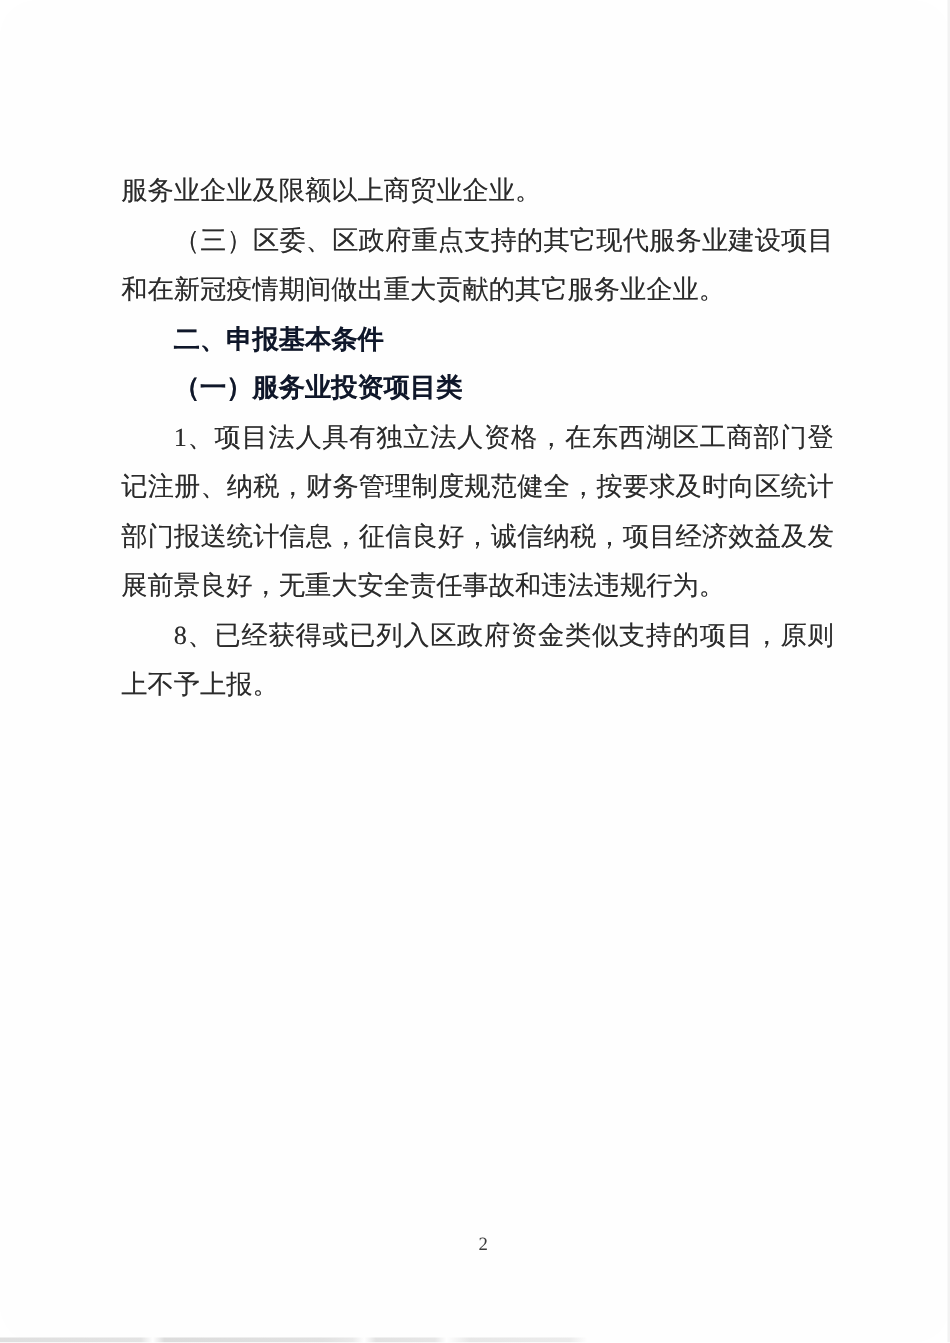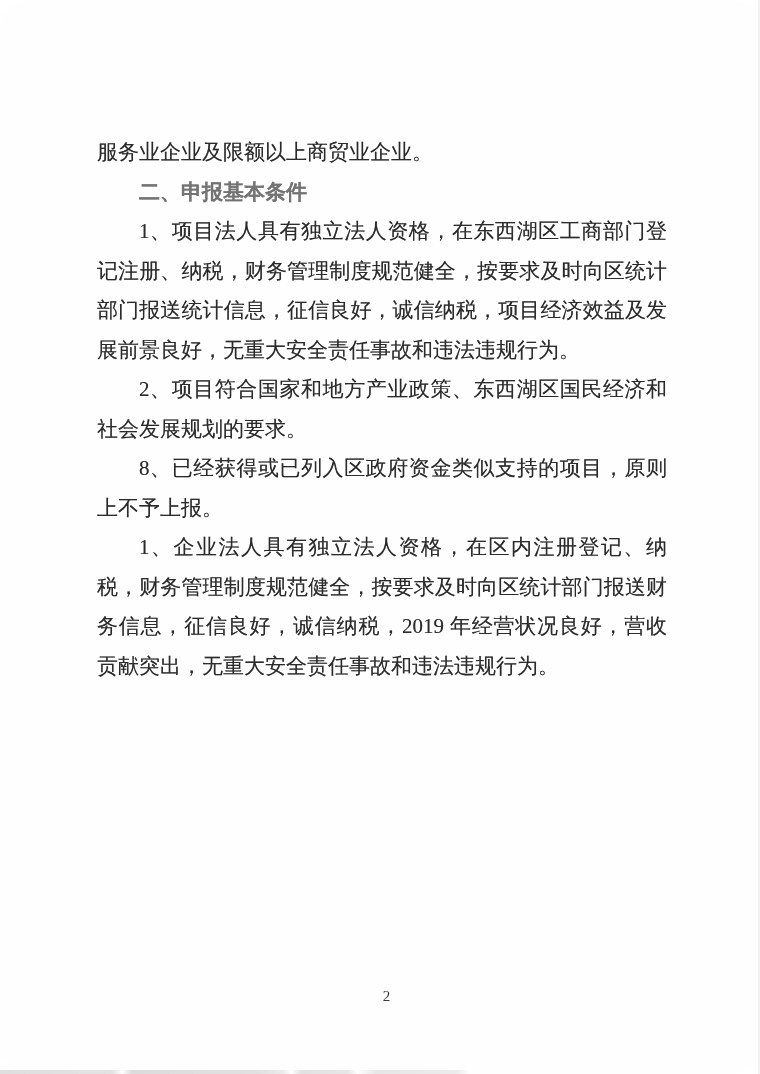--- a/index.html
+++ b/index.html
@@ -34,21 +34,21 @@
     margin: 0;
     text-align: justify;
     text-indent: 2em;
     word-break: break-all;
   }
   .para.noindent {
     text-indent: 0;
   }
   .para.heading {
     font-weight: 700;
-    color: #737373;
+    color: #0f172a;
     text-align: left;
     word-break: keep-all;
   }
   .footer {
     position: absolute;
     left: 0;
     top: 988px;
     width: 100%;
     text-align: center;
     font-size: 15px;
@@ -80,25 +80,25 @@
     background: #f2f2f2;
   }
 </style>
 </head>
 <body>
 
 <div class="page">
 
   <div class="content">
     <p class="para noindent">服务业企业及限额以上商贸业企业。</p>
+    <p class="para">（三）区委、区政府重点支持的其它现代服务业建设项目和在新冠疫情期间做出重大贡献的其它服务业企业。</p>
     <p class="para heading">二、申报基本条件</p>
+    <p class="para heading">（一）服务业投资项目类</p>
     <p class="para">1、项目法人具有独立法人资格，在东西湖区工商部门登记注册、纳税，财务管理制度规范健全，按要求及时向区统计部门报送统计信息，征信良好，诚信纳税，项目经济效益及发展前景良好，无重大安全责任事故和违法违规行为。</p>
-    <p class="para">2、项目符合国家和地方产业政策、东西湖区国民经济和社会发展规划的要求。</p>
     <p class="para">8、已经获得或已列入区政府资金类似支持的项目，原则上不予上报。</p>
-    <p class="para">1、企业法人具有独立法人资格，在区内注册登记、纳税，财务管理制度规范健全，按要求及时向区统计部门报送财务信息，征信良好，诚信纳税，2019 年经营状况良好，营收贡献突出，无重大安全责任事故和违法违规行为。</p>
   </div>
 
   <div class="footer">2</div>
 
   <div class="scan-smudge"></div>
   <div class="scan-edge-right"></div>
 
 </div>
 
 </body></html>

